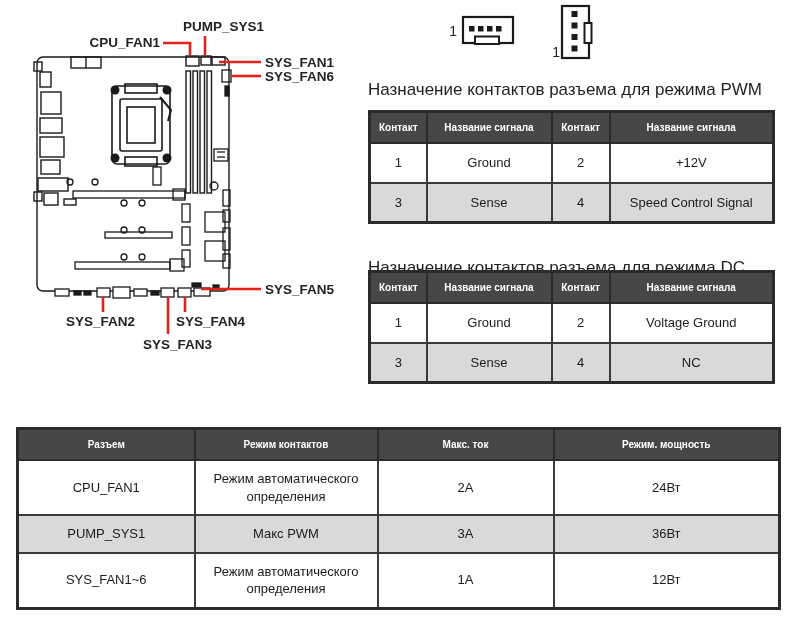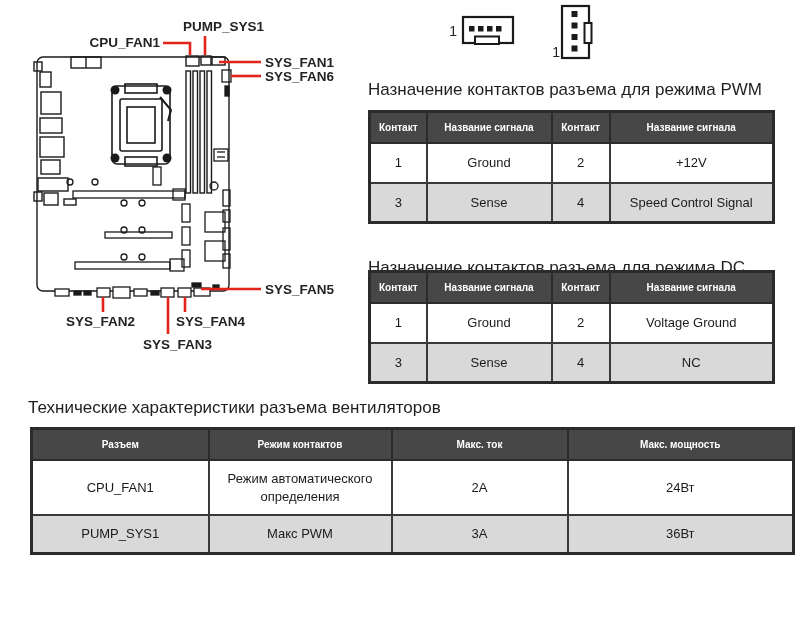--- a/index.html
+++ b/index.html
@@ -30,21 +30,21 @@
     overflow:hidden;
   }
   table.doc-table td {
     background:#ffffff; color:#1b1b1b; font-size:13px; line-height:1.35;
     text-align:center; padding:10px 6px; border:2px solid #3a3a3a;
   }
   table.doc-table tr.alt td { background:#d9d9d9; }
 
   #pwm-table { left:368px; top:110px; width:404px; }
   #dc-table  { left:368px; top:270px; width:404px; }
-  #specs-table { left:30px; top:427px; width:762px; }
+  #specs-table { left:16px; top:427px; width:762px; }
   #specs-table td { padding:9px 8px; }
 
   .callout-label { font-size:13.5px; font-weight:bold; fill:#232323; }
   .pin-num { font-size:14px; fill:#232323; }
 </style>
 </head>
 <body>
 
 <div class="page">
 
@@ -244,46 +244,51 @@
       </tr>
       <tr class="alt">
         <td>3</td>
         <td>Sense</td>
         <td>4</td>
         <td>NC</td>
       </tr>
     </tbody>
   </table>
 
-  <div class="section-title" id="specs-title">Технические характеристики разъема вентиляторов</div>
 
   <table class="doc-table" id="specs-table">
     <colgroup>
         <col style="width:177px">
         <col style="width:183px">
         <col style="width:176px">
         <col style="width:226px">
       </colgroup>
     <thead>
       <tr>
         <th>Разъем</th>
         <th>Режим контактов</th>
         <th>Макс. ток</th>
-        <th>Макс. мощность</th>
+        <th>Режим. мощность</th>
       </tr>
     </thead>
     <tbody>
       <tr>
         <td>CPU_FAN1</td>
         <td>Режим автоматического определения</td>
         <td>2A</td>
         <td>24Вт</td>
       </tr>
       <tr class="alt">
         <td>PUMP_SYS1</td>
         <td>Макс PWM</td>
         <td>3A</td>
         <td>36Вт</td>
       </tr>
+      <tr>
+        <td>SYS_FAN1~6</td>
+        <td>Режим автоматического определения</td>
+        <td>1A</td>
+        <td>12Вт</td>
+      </tr>
     </tbody>
   </table>
 
 </div>
 
 </body></html>

